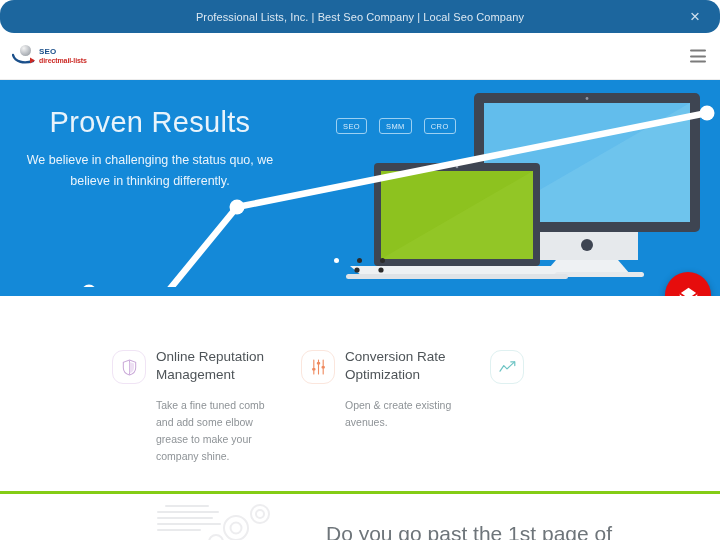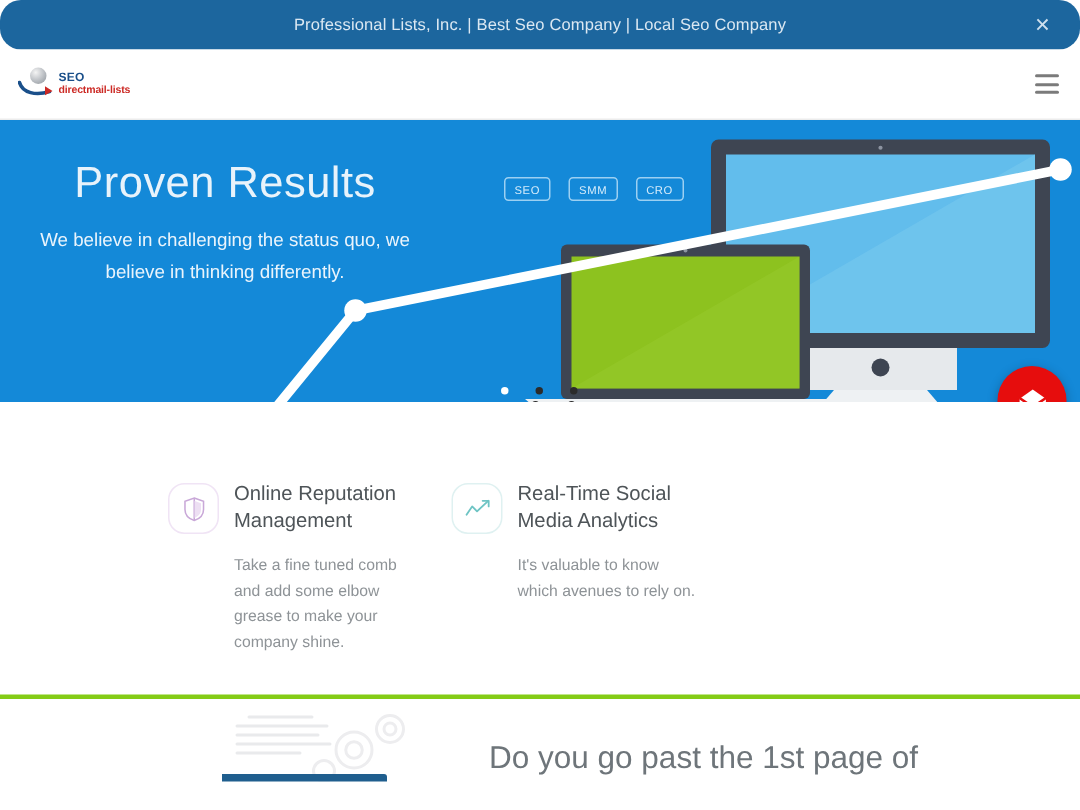--- a/index.html
+++ b/index.html
@@ -83,21 +83,21 @@
     cursor: pointer;
   }
   .hamburger span {
     display: block; height: 2px; width: 100%;
     background: #7b7b7b; border-radius: 1px;
   }
 
   
   .hero {
     position: relative;
-    height: 188px;
+    height: 216px;
     background: #1489d8;
     overflow: hidden;
   }
   .hero-art { position: absolute; inset: 0; }
   .hero-copy {
     position: absolute;
     left: 0; top: 26px;
     width: 300px;
     text-align: center;
     z-index: 4;
@@ -315,31 +315,45 @@
           <path d="M8 1.6 V16.6" stroke="#c9a8d8" stroke-width="1.1"></path>
           <path d="M8 3 L12.8 4.7 V9.2 C12.8 12.2 10.7 14.2 8 15.2 Z" fill="#e7d4ef" opacity="0.75"></path>
         </svg>
       </div>
       <div class="feature-body">
         <div class="feature-title">Online Reputation Management</div>
         <div class="feature-text">Take a fine tuned comb and add some elbow grease to make your company shine.</div>
       </div>
     </div>
 
+    <div class="feature">
+      <div class="feature-icon fi-orange">
+        <svg width="15" height="16" viewBox="0 0 16 17">
+          <g stroke="#ef8a5f" stroke-width="1.2" stroke-linecap="round">
+            <path d="M3 1 V16"></path>
+              <path d="M8 1 V16"></path>
+              <path d="M13 1 V16"></path>
+          </g>
+          <rect x="1.2" y="9.5" width="3.6" height="2.6" rx="1" fill="#ef8a5f"></rect>
+          <rect x="6.2" y="3.2" width="3.6" height="2.6" rx="1" fill="#ef8a5f"></rect>
+          <rect x="11.2" y="7.5" width="3.6" height="2.6" rx="1" fill="#ef8a5f"></rect>
+        </svg>
+      </div>
+      <div class="feature-body">
+        <div class="feature-title">Conversion Rate Optimization</div>
+        <div class="feature-text">Open &amp; create existing avenues.</div>
+      </div>
+    </div>
 
     <div class="feature">
       <div class="feature-icon fi-teal">
         <svg width="17" height="14" viewBox="0 0 18 15">
           <polyline points="1,12 5,6 8.5,9.5 16.5,2" fill="none" stroke="#6ec4c4" stroke-width="1.3" stroke-linejoin="round" stroke-linecap="round"></polyline>
           <polyline points="12.5,2 16.8,2 16.8,6" fill="none" stroke="#6ec4c4" stroke-width="1.3" stroke-linejoin="round" stroke-linecap="round"></polyline>
         </svg>
-      </div>
-      <div class="feature-body">
-        <div class="feature-title">Real-Time Social Media Analytics</div>
-        <div class="feature-text">It's valuable to know which avenues to rely on.</div>
       </div>
     </div>
 
   </div>
 </div>
 
 <div class="bottom">
   <svg class="bottom-art" viewBox="0 0 180 60">
     <g stroke="#e9eaec" stroke-width="2" stroke-linecap="round">
       <path d="M18 8 H60"></path>

